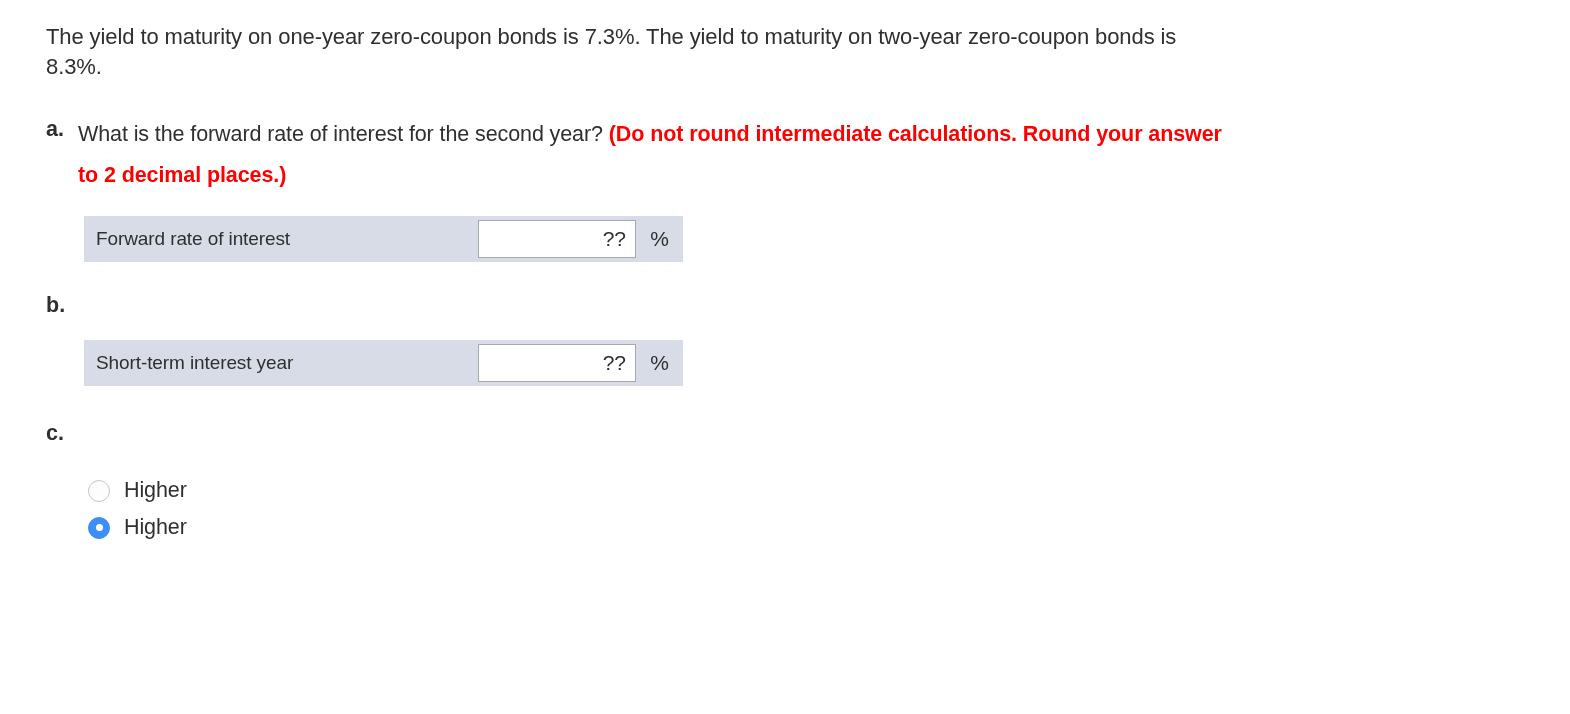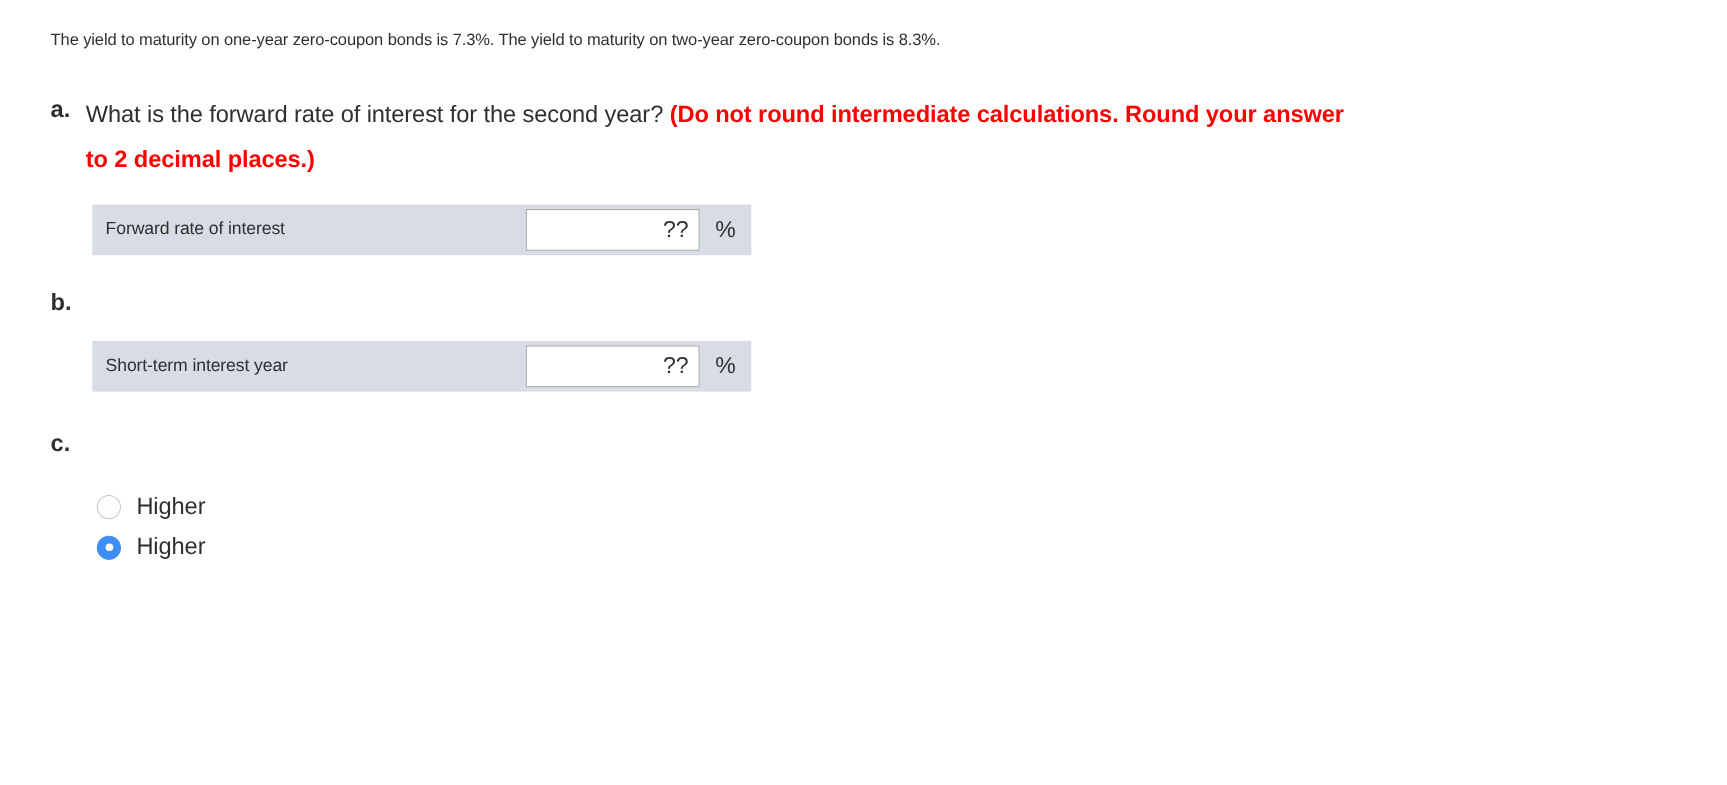--- a/index.html
+++ b/index.html
@@ -18,21 +18,21 @@
   }
 
   .page {
     padding: 22px 0 0 0;
   }
 
   
   .intro {
     margin: 0 0 0 46px;
     width: 1180px;
-    font-size: 15px;
+    font-size: 22px;
     line-height: 30px;
     color: #2f2f2f;
     letter-spacing: -0.1px;
   }
 
   
   .question {
     margin: 0 0 0 46px;
     display: flex;
     align-items: flex-start;
@@ -71,21 +71,21 @@
     background: #d7dce6;
     width: 599px;
     height: 46px;
     display: flex;
     align-items: center;
     box-sizing: border-box;
   }
   .answer-label {
     flex: 0 0 auto;
     padding-left: 12px;
-    font-size: 16px;
+    font-size: 19px;
     color: #2f2f2f;
     letter-spacing: -0.1px;
   }
   .answer-input {
     margin-left: auto;
     width: 158px;
     height: 38px;
     box-sizing: border-box;
     background: #ffffff;
     border: 1px solid #a9a9a9;

